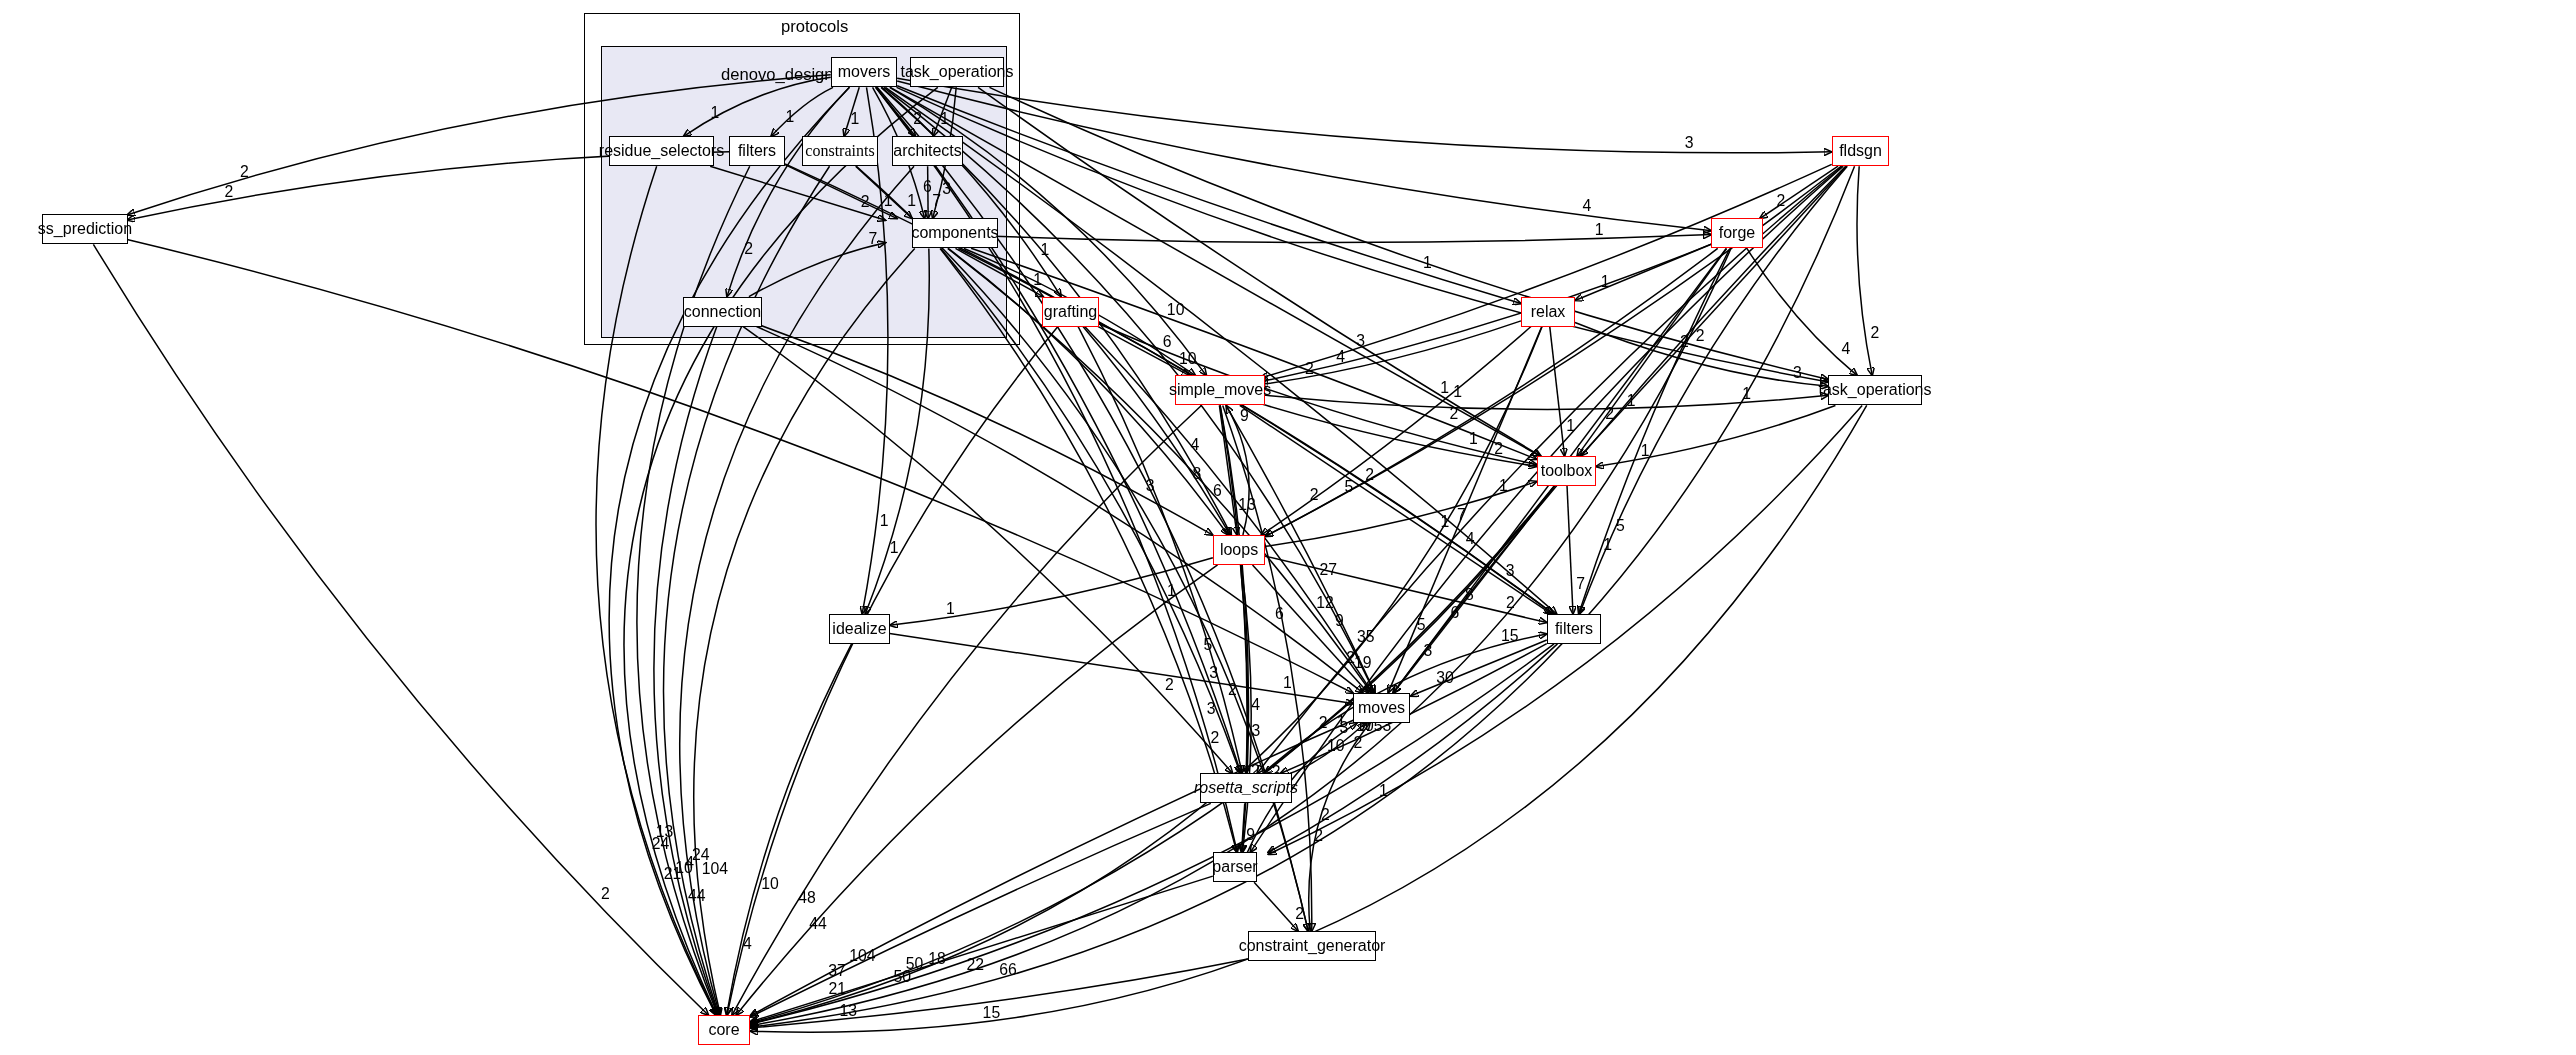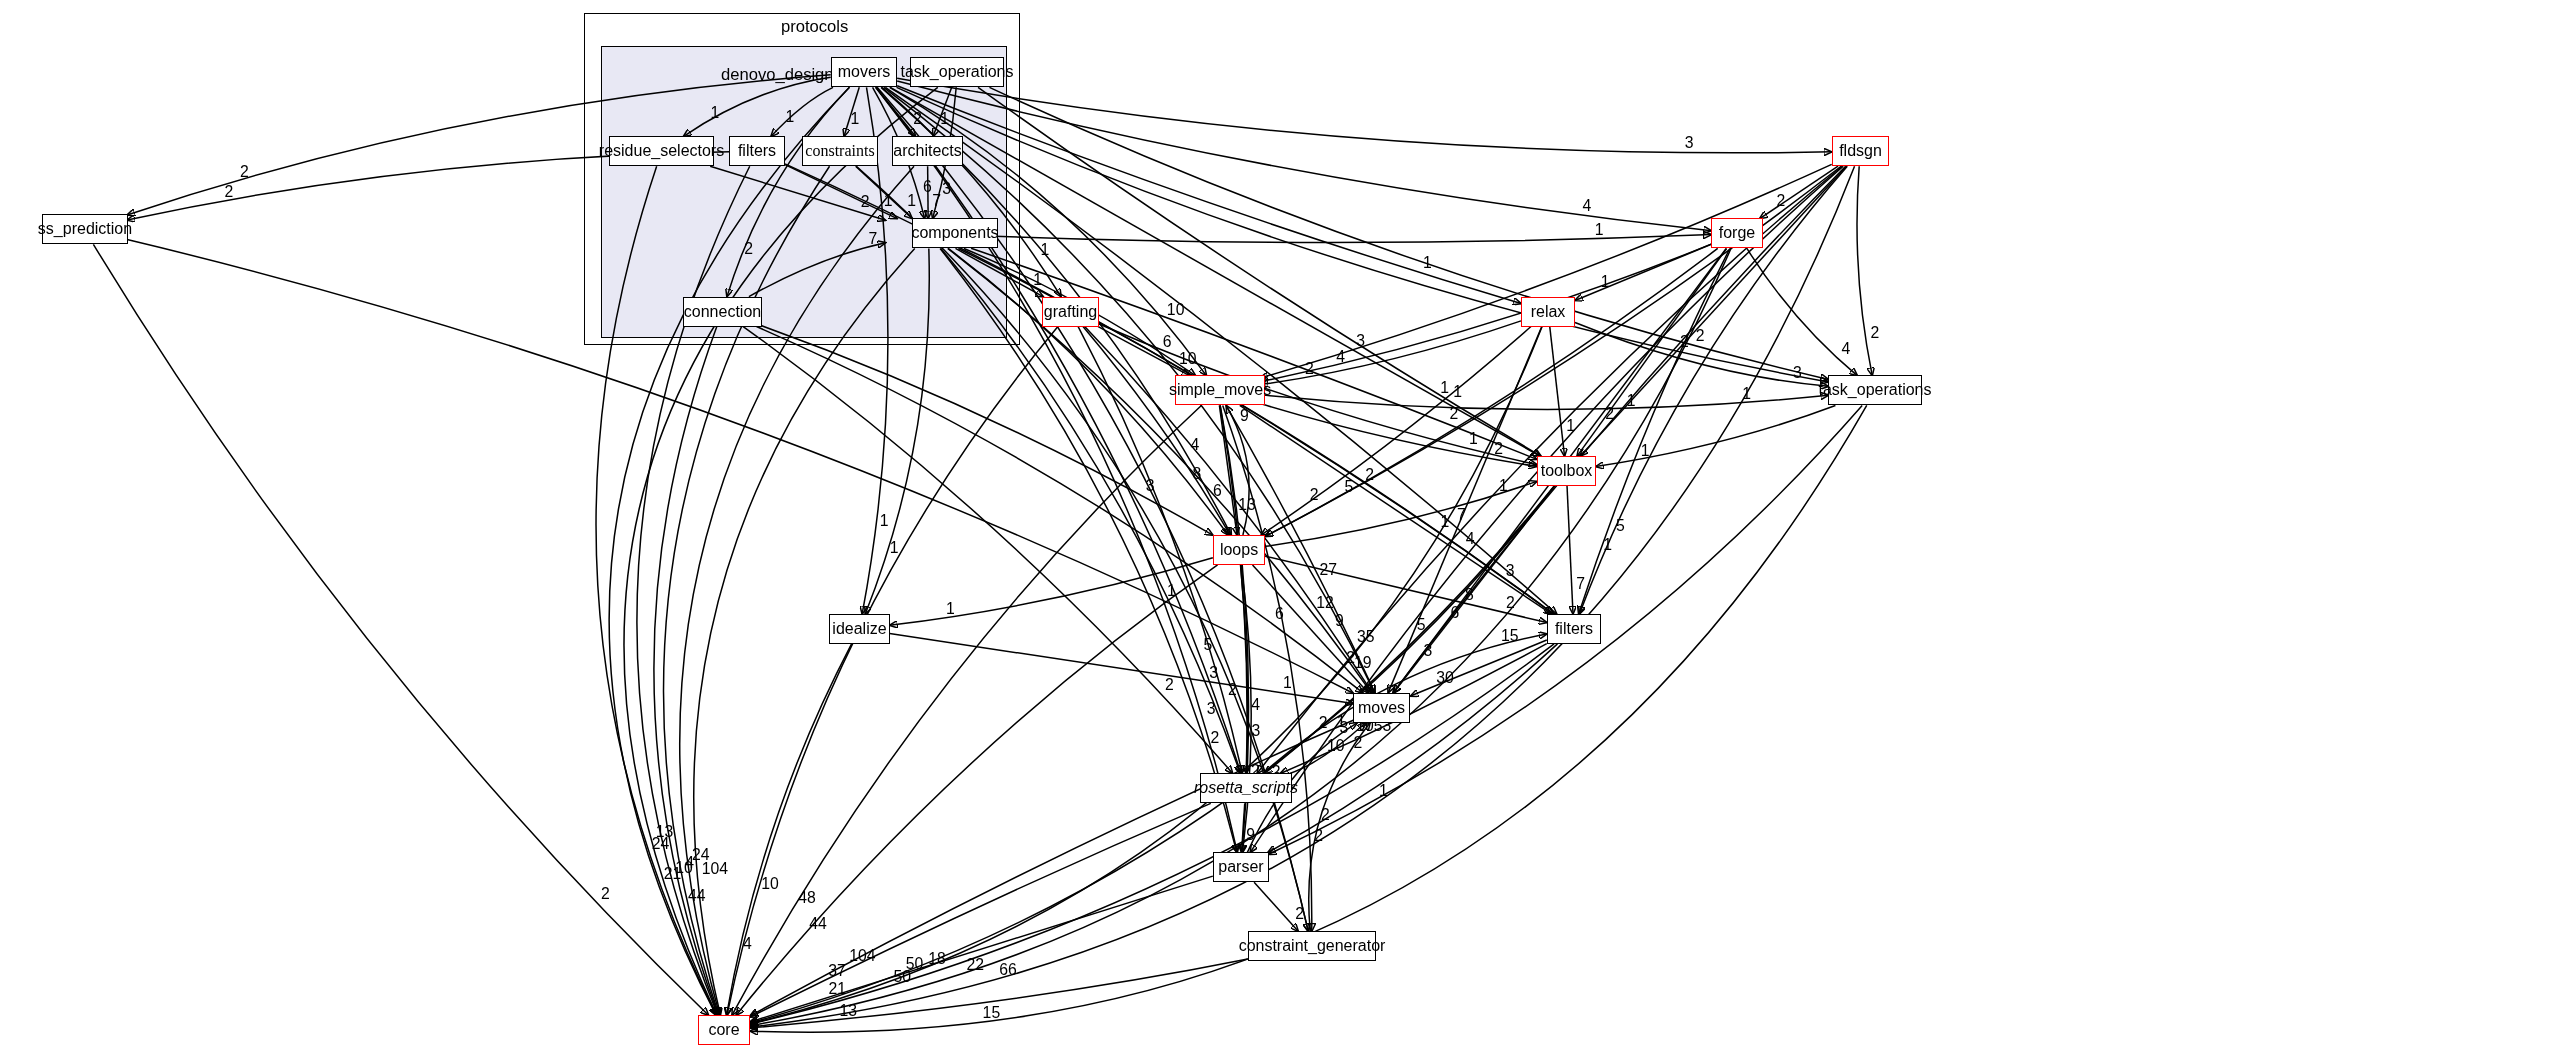--- a/index.html
+++ b/index.html
@@ -345,18 +345,18 @@
       <div class="node red" style="left: 1521px; top: 297px; width: 54px; height: 30px;">relax</div>
       <div class="node" style="left: 1828px; top: 375px; width: 94px; height: 30px;">task_operations</div>
       <div class="node red" style="left: 1042px; top: 297px; width: 57px; height: 30px;">grafting</div>
       <div class="node red" style="left: 1175px; top: 375px; width: 90px; height: 30px;">simple_moves</div>
       <div class="node red" style="left: 1537px; top: 456px; width: 59px; height: 30px;">toolbox</div>
       <div class="node red" style="left: 1213px; top: 535px; width: 52px; height: 30px;">loops</div>
       <div class="node" style="left: 1547px; top: 614px; width: 54px; height: 30px;">filters</div>
       <div class="node" style="left: 829px; top: 614px; width: 61px; height: 30px;">idealize</div>
       <div class="node" style="left: 1353px; top: 693px; width: 57px; height: 30px;">moves</div>
       <div class="node" style="left: 1200px; top: 773px; width: 92px; height: 30px; font-style: italic;">rosetta_scripts</div>
-      <div class="node" style="left: 1213px; top: 852px; width: 56px; height: 30px;">parser</div>
+      <div class="node" style="left: 1213px; top: 852px; width: 44px; height: 30px;">parser</div>
       <div class="node" style="left: 1248px; top: 931px; width: 128px; height: 30px;">constraint_generator</div>
       <div class="node red" style="left: 698px; top: 1015px; width: 52px; height: 30px;">core</div>
     </div>
 </div>
 
 
 </body></html>

